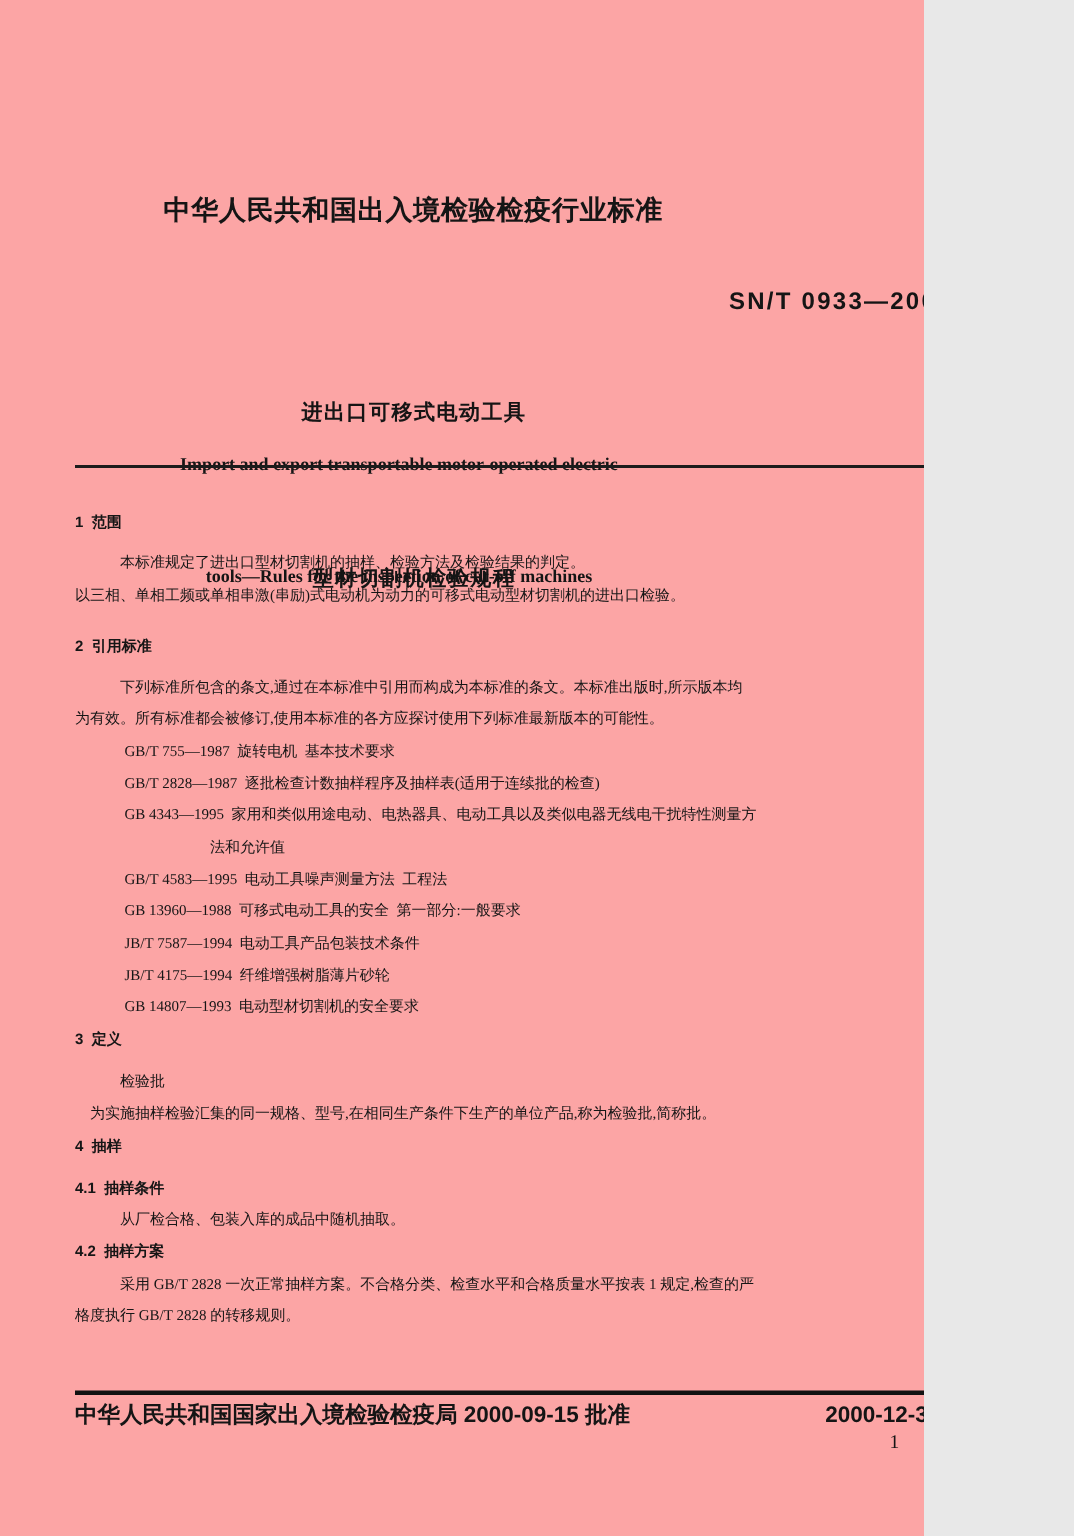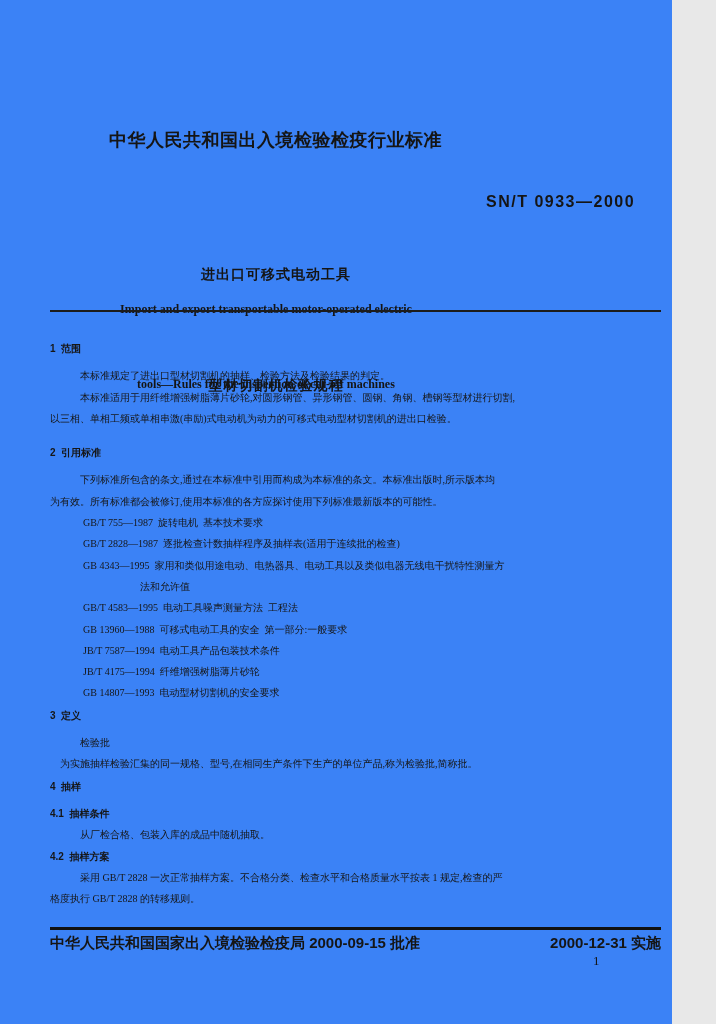--- a/index.html
+++ b/index.html
@@ -1,23 +1,23 @@
 <!DOCTYPE html>
 <html><head>
 <meta charset="utf-8">
 <style>
   * { margin: 0; padding: 0; box-sizing: border-box; }
   html, body { background: #e8e8e8; }
   body { font-family: "Liberation Serif", serif; }
 
   .page {
     position: relative;
-    width: 672px;
+    width: 616px;
     height: 1024px;
-    background: #3b82f6;
+    background: #fca5a5;
     color: #151515;
     overflow: hidden;
   }
 
   
   .std-category {
     position: absolute;
     left: 109px; top: 128px;
     font-family: "Liberation Sans", sans-serif;
     font-weight: bold;
@@ -136,21 +136,20 @@
   <div class="title-en">
     <div>Import and export transportable motor-operated electric</div>
     <div>tools—Rules for the inspection of cut-off machines</div>
   </div>
 
   <div class="rule-top"></div>
 
   <div class="doc-body" id="doc-body">
       <div class="ln s-heading">1  范围</div>
       <div class="ln s-para">本标准规定了进出口型材切割机的抽样、检验方法及检验结果的判定。</div>
-      <div class="ln s-para">本标准适用于用纤维增强树脂薄片砂轮,对圆形钢管、异形钢管、圆钢、角钢、槽钢等型材进行切割,</div>
       <div class="ln s-para-flush">以三相、单相工频或单相串激(串励)式电动机为动力的可移式电动型材切割机的进出口检验。</div>
       <div class="ln s-heading-spaced">2  引用标准</div>
       <div class="ln s-para">下列标准所包含的条文,通过在本标准中引用而构成为本标准的条文。本标准出版时,所示版本均</div>
       <div class="ln s-para-flush">为有效。所有标准都会被修订,使用本标准的各方应探讨使用下列标准最新版本的可能性。</div>
       <div class="ln s-ref">GB/T 755—1987  旋转电机  基本技术要求</div>
       <div class="ln s-ref">GB/T 2828—1987  逐批检查计数抽样程序及抽样表(适用于连续批的检查)</div>
       <div class="ln s-ref">GB 4343—1995  家用和类似用途电动、电热器具、电动工具以及类似电器无线电干扰特性测量方</div>
       <div class="ln s-ref-cont">法和允许值</div>
       <div class="ln s-ref">GB/T 4583—1995  电动工具噪声测量方法  工程法</div>
       <div class="ln s-ref">GB 13960—1988  可移式电动工具的安全  第一部分:一般要求</div>

